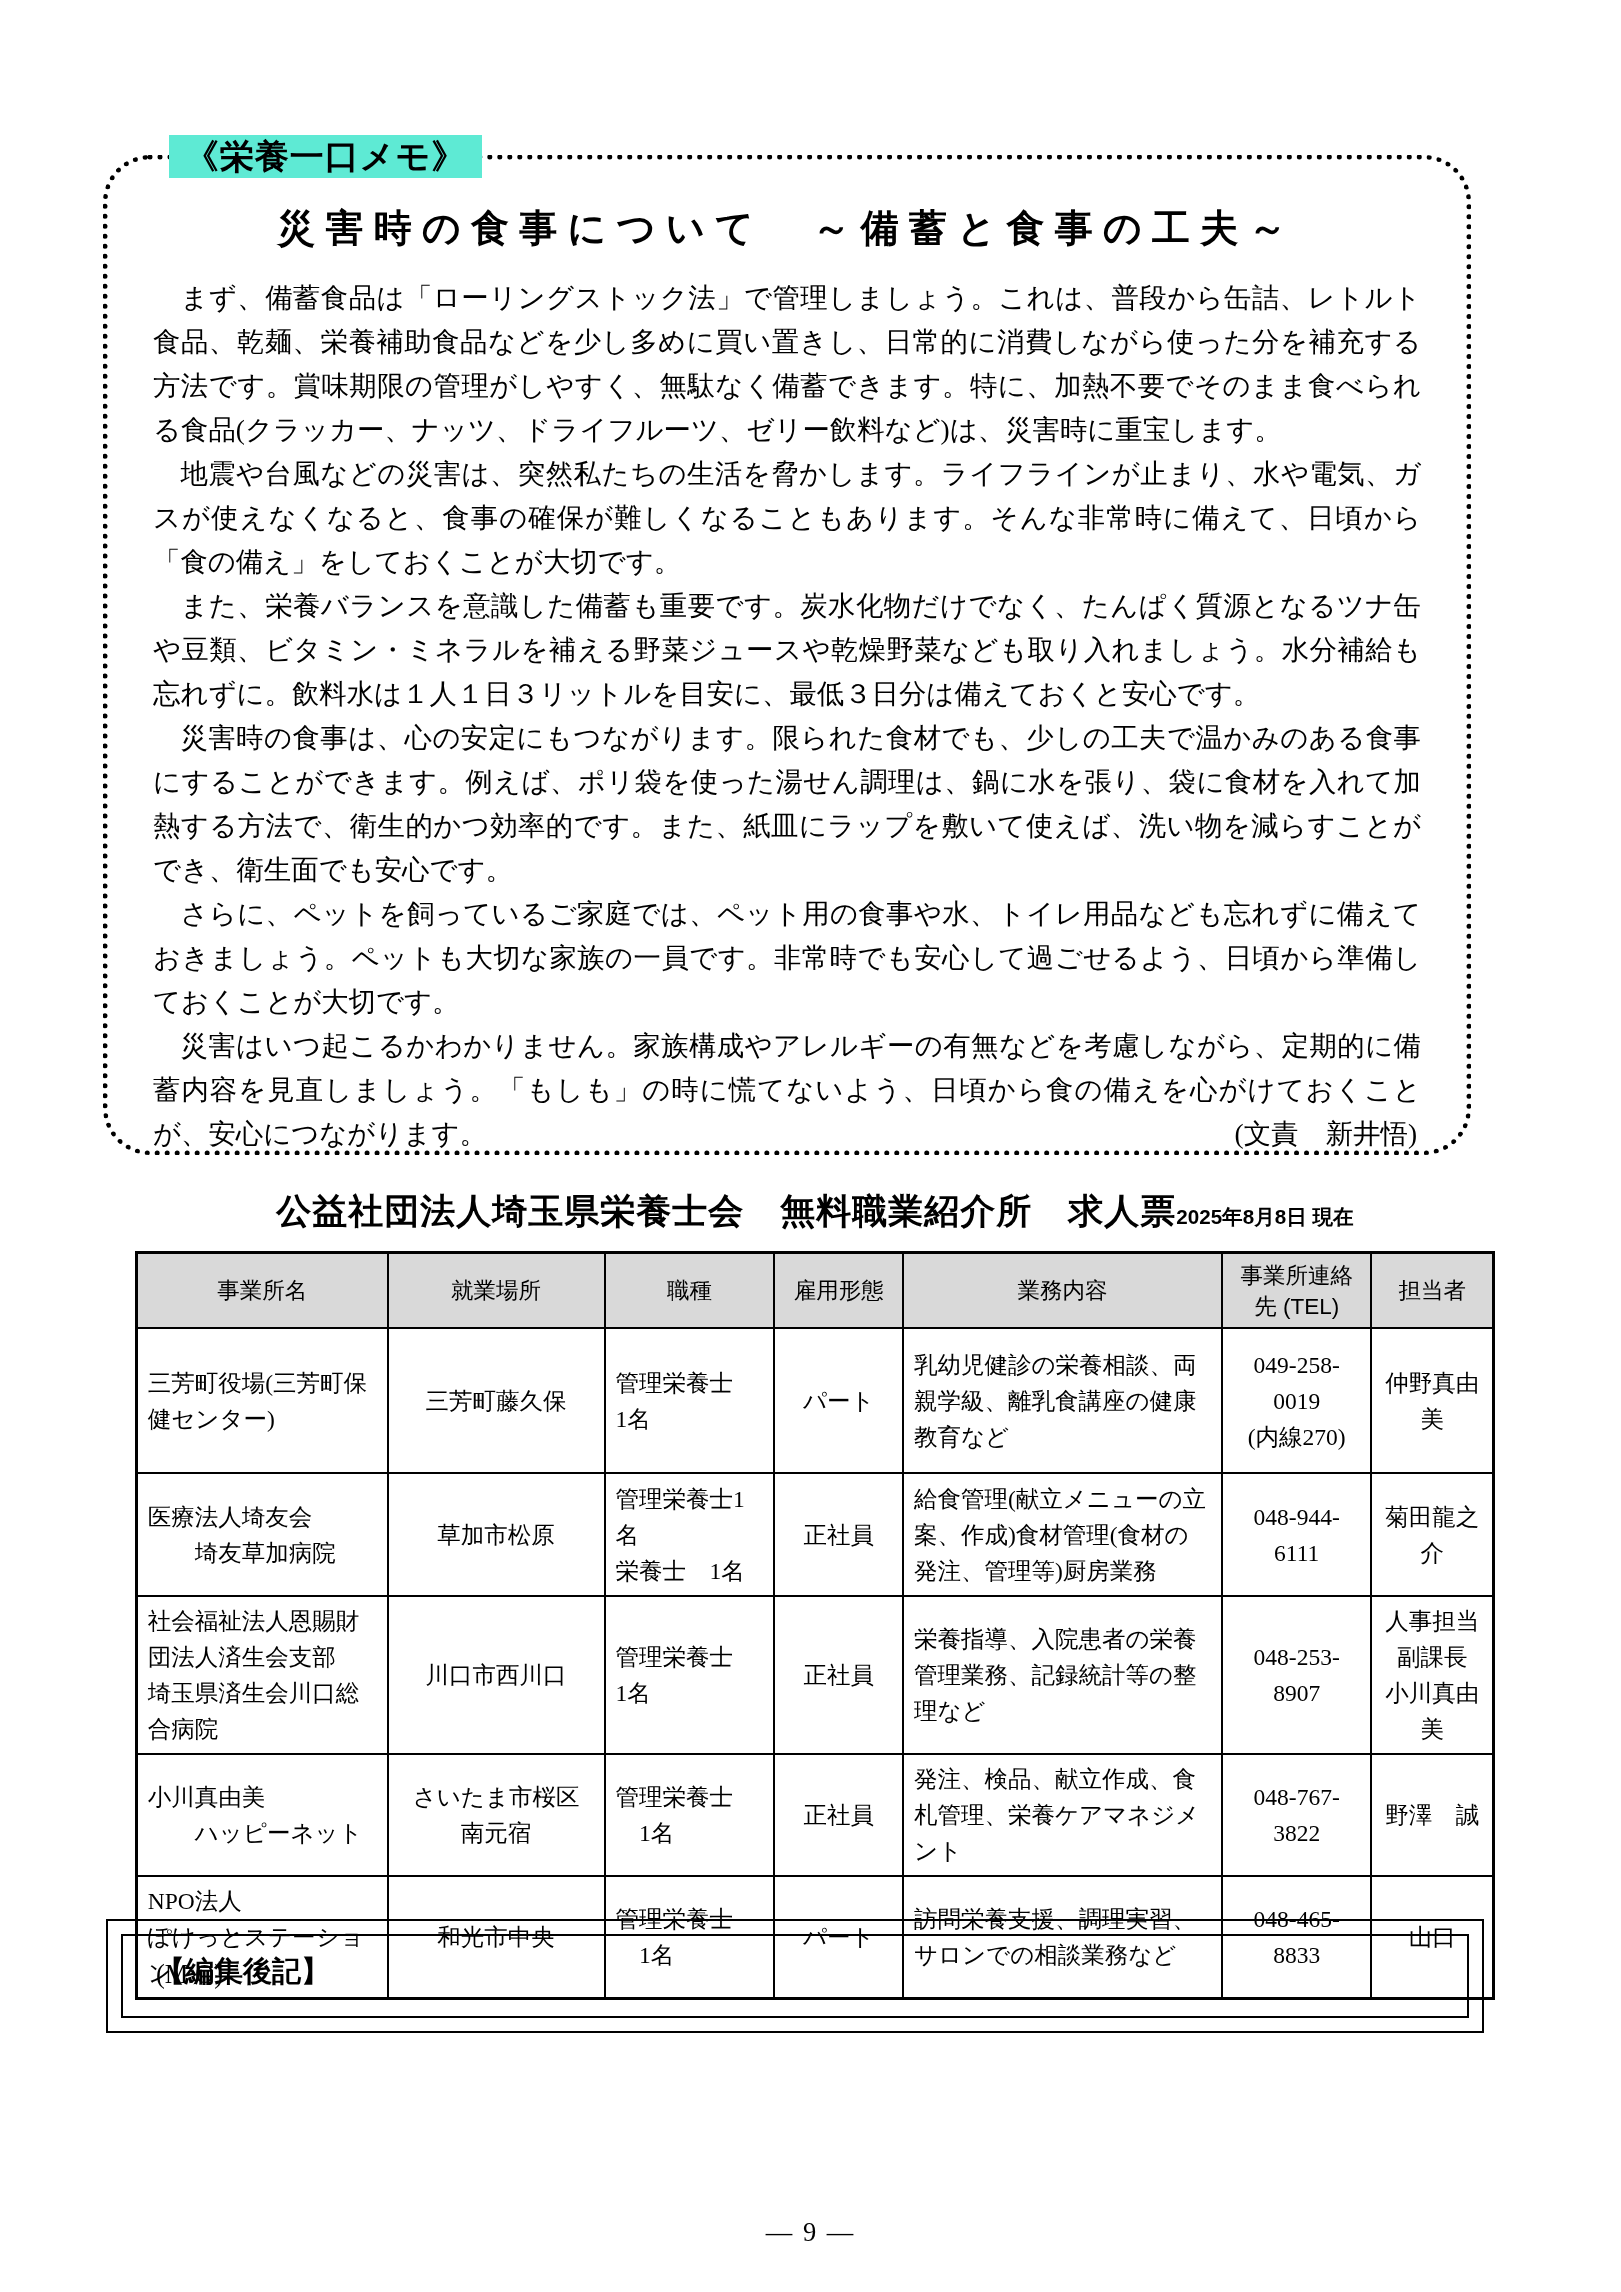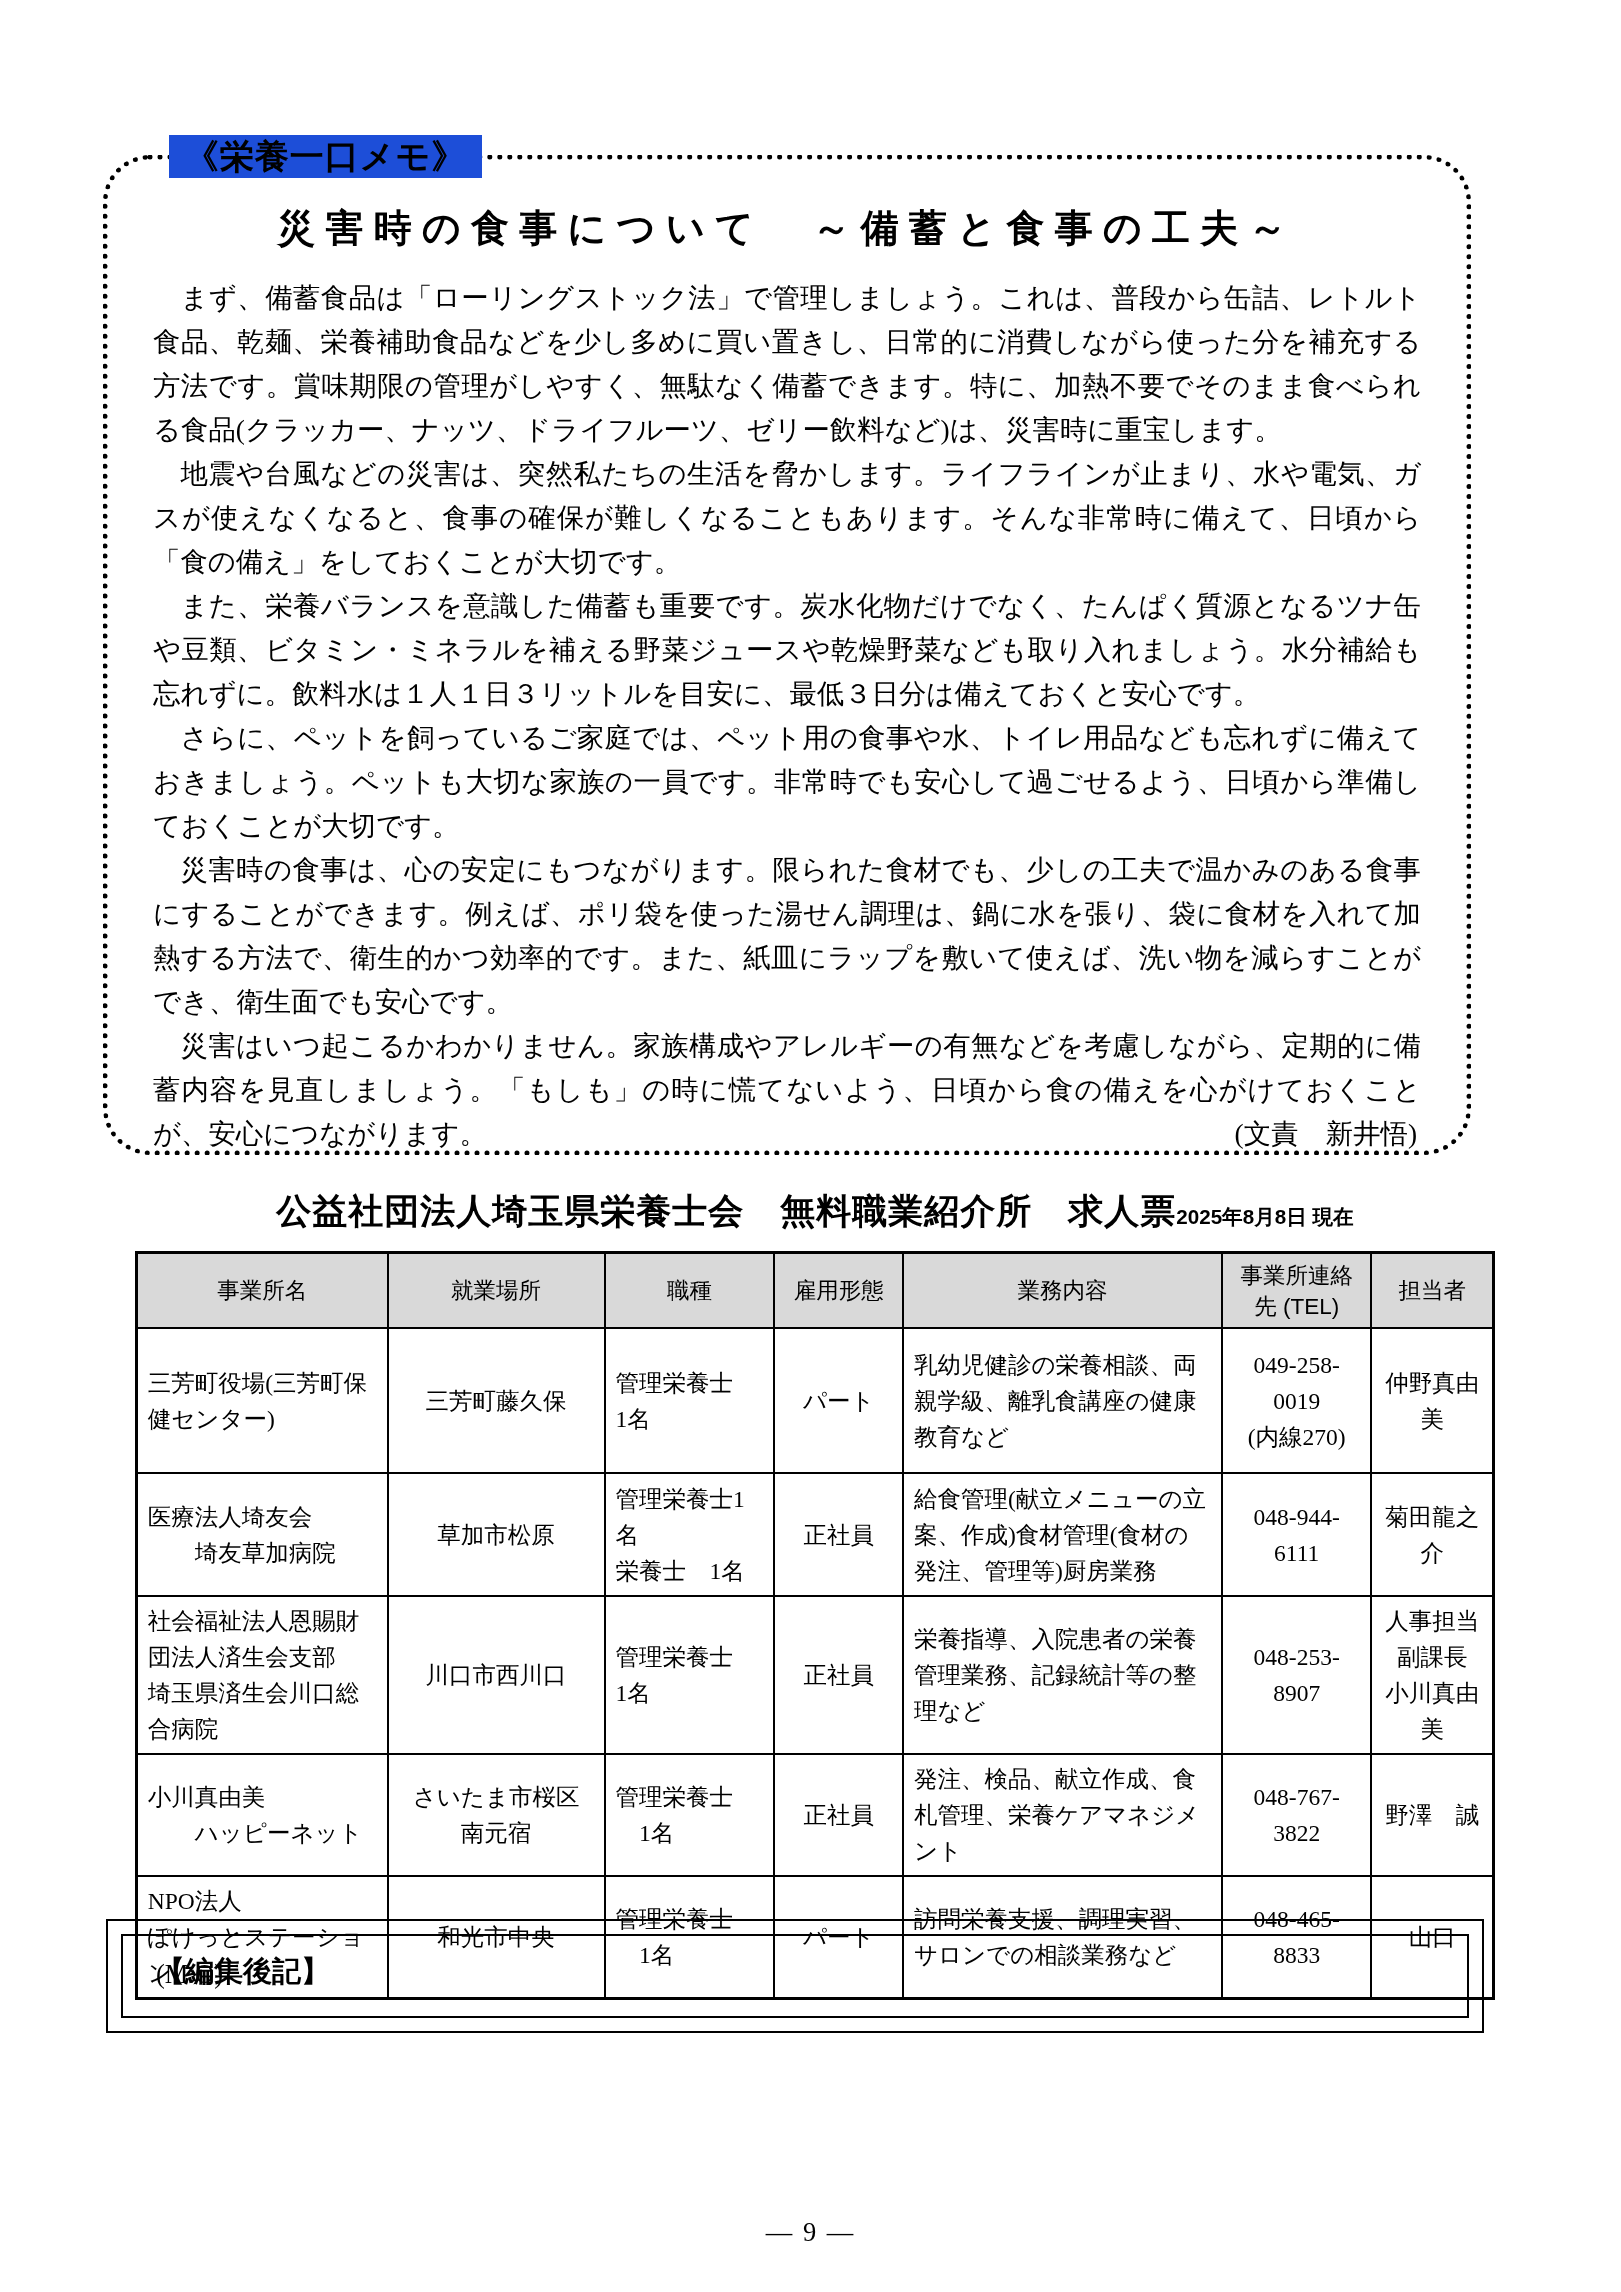--- a/index.html
+++ b/index.html
@@ -12,21 +12,21 @@
   }
 
   
   .memo-box {
     position:absolute; left:103px; top:155px; width:1368px; height:1000px;
     border:5.9px dotted #000; border-radius:47px;
     padding:0 45px;
   }
   .memo-tag {
     position:absolute; top:-25.5px; left:61px;
-    background:#1d4ed8; padding:0 15.7px;
+    background:#5eead4; padding:0 15.7px;
     font-family:"Liberation Sans","DejaVu Sans",sans-serif;
     font-weight:bold; font-size:34px; line-height:43px; letter-spacing:1px;
   }
   .memo-title {
     margin:43px 0 0 0; text-align:center;
     font-size:38px; font-weight:600; letter-spacing:0.27em;
   }
   .memo-body {
     margin-top:21.6px; font-size:27.4px; line-height:44px;
     text-align:justify;
@@ -91,22 +91,22 @@
 
 <div class="page">
 
   <section class="memo-box">
     <div class="memo-tag">《栄養一口メモ》</div>
     <h1 class="memo-title">災害時の食事について　～備蓄と食事の工夫～</h1>
     <div class="memo-body">
       <p>まず、備蓄食品は「ローリングストック法」で管理しましょう。これは、普段から缶詰、レトルト食品、乾麺、栄養補助食品などを少し多めに買い置きし、日常的に消費しながら使った分を補充する方法です。賞味期限の管理がしやすく、無駄なく備蓄できます。特に、加熱不要でそのまま食べられる食品(クラッカー、ナッツ、ドライフルーツ、ゼリー飲料など)は、災害時に重宝します。</p>
       <p>地震や台風などの災害は、突然私たちの生活を脅かします。ライフラインが止まり、水や電気、ガスが使えなくなると、食事の確保が難しくなることもあります。そんな非常時に備えて、日頃から「食の備え」をしておくことが大切です。</p>
       <p>また、栄養バランスを意識した備蓄も重要です。炭水化物だけでなく、たんぱく質源となるツナ缶や豆類、ビタミン・ミネラルを補える野菜ジュースや乾燥野菜なども取り入れましょう。水分補給も忘れずに。飲料水は１人１日３リットルを目安に、最低３日分は備えておくと安心です。</p>
+      <p>災害時の食事は、心の安定にもつながります。限られた食材でも、少しの工夫で温かみのある食事にすることができます。例えば、ポリ袋を使った湯せん調理は、鍋に水を張り、袋に食材を入れて加熱する方法で、衛生的かつ効率的です。また、紙皿にラップを敷いて使えば、洗い物を減らすことができ、衛生面でも安心です。</p>
       <p>さらに、ペットを飼っているご家庭では、ペット用の食事や水、トイレ用品なども忘れずに備えておきましょう。ペットも大切な家族の一員です。非常時でも安心して過ごせるよう、日頃から準備しておくことが大切です。</p>
-      <p>災害時の食事は、心の安定にもつながります。限られた食材でも、少しの工夫で温かみのある食事にすることができます。例えば、ポリ袋を使った湯せん調理は、鍋に水を張り、袋に食材を入れて加熱する方法で、衛生的かつ効率的です。また、紙皿にラップを敷いて使えば、洗い物を減らすことができ、衛生面でも安心です。</p>
       <p>災害はいつ起こるかわかりません。家族構成やアレルギーの有無などを考慮しながら、定期的に備蓄内容を見直しましょう。「もしも」の時に慌てないよう、日頃から食の備えを心がけておくことが、安心につながります。</p>
       <div class="memo-sig">(文責　新井悟)</div>
     </div>
   </section>
 
   <section class="jobs">
     <div class="jobs-header">
       <h2 class="jobs-title">公益社団法人埼玉県栄養士会　無料職業紹介所　求人票</h2>
       <div class="jobs-date">2025年8月8日 現在</div>
     </div>

